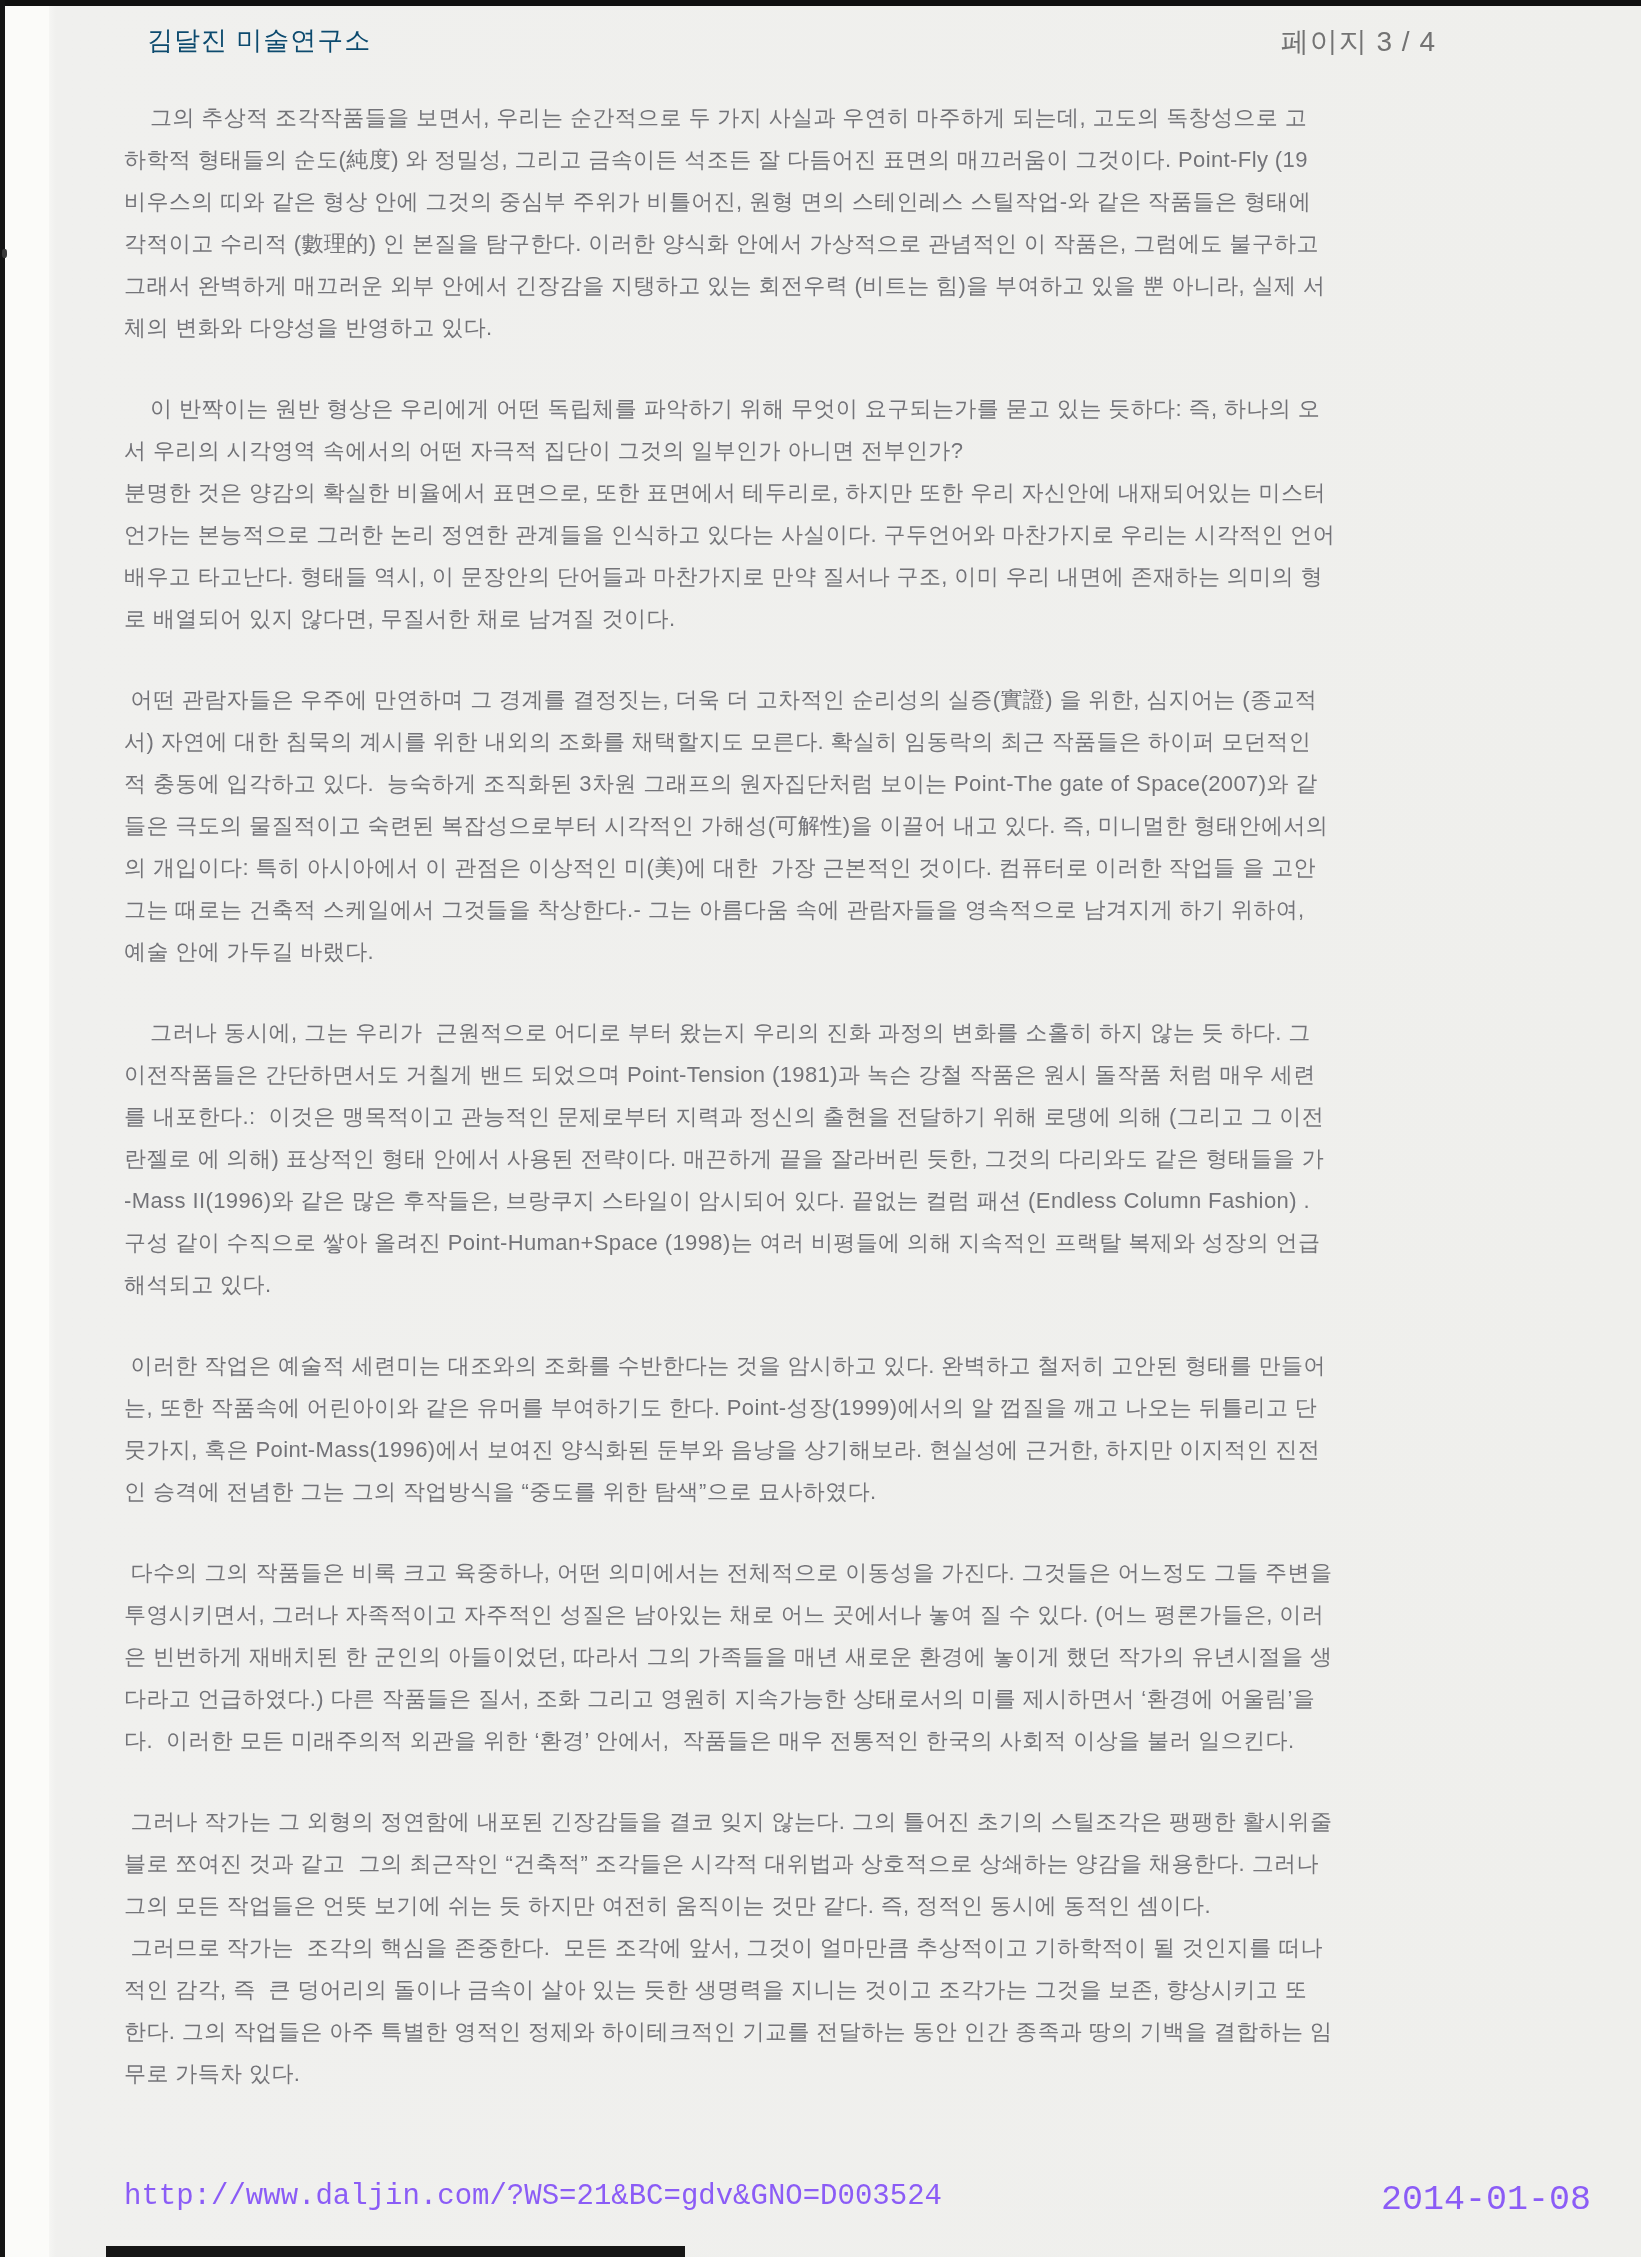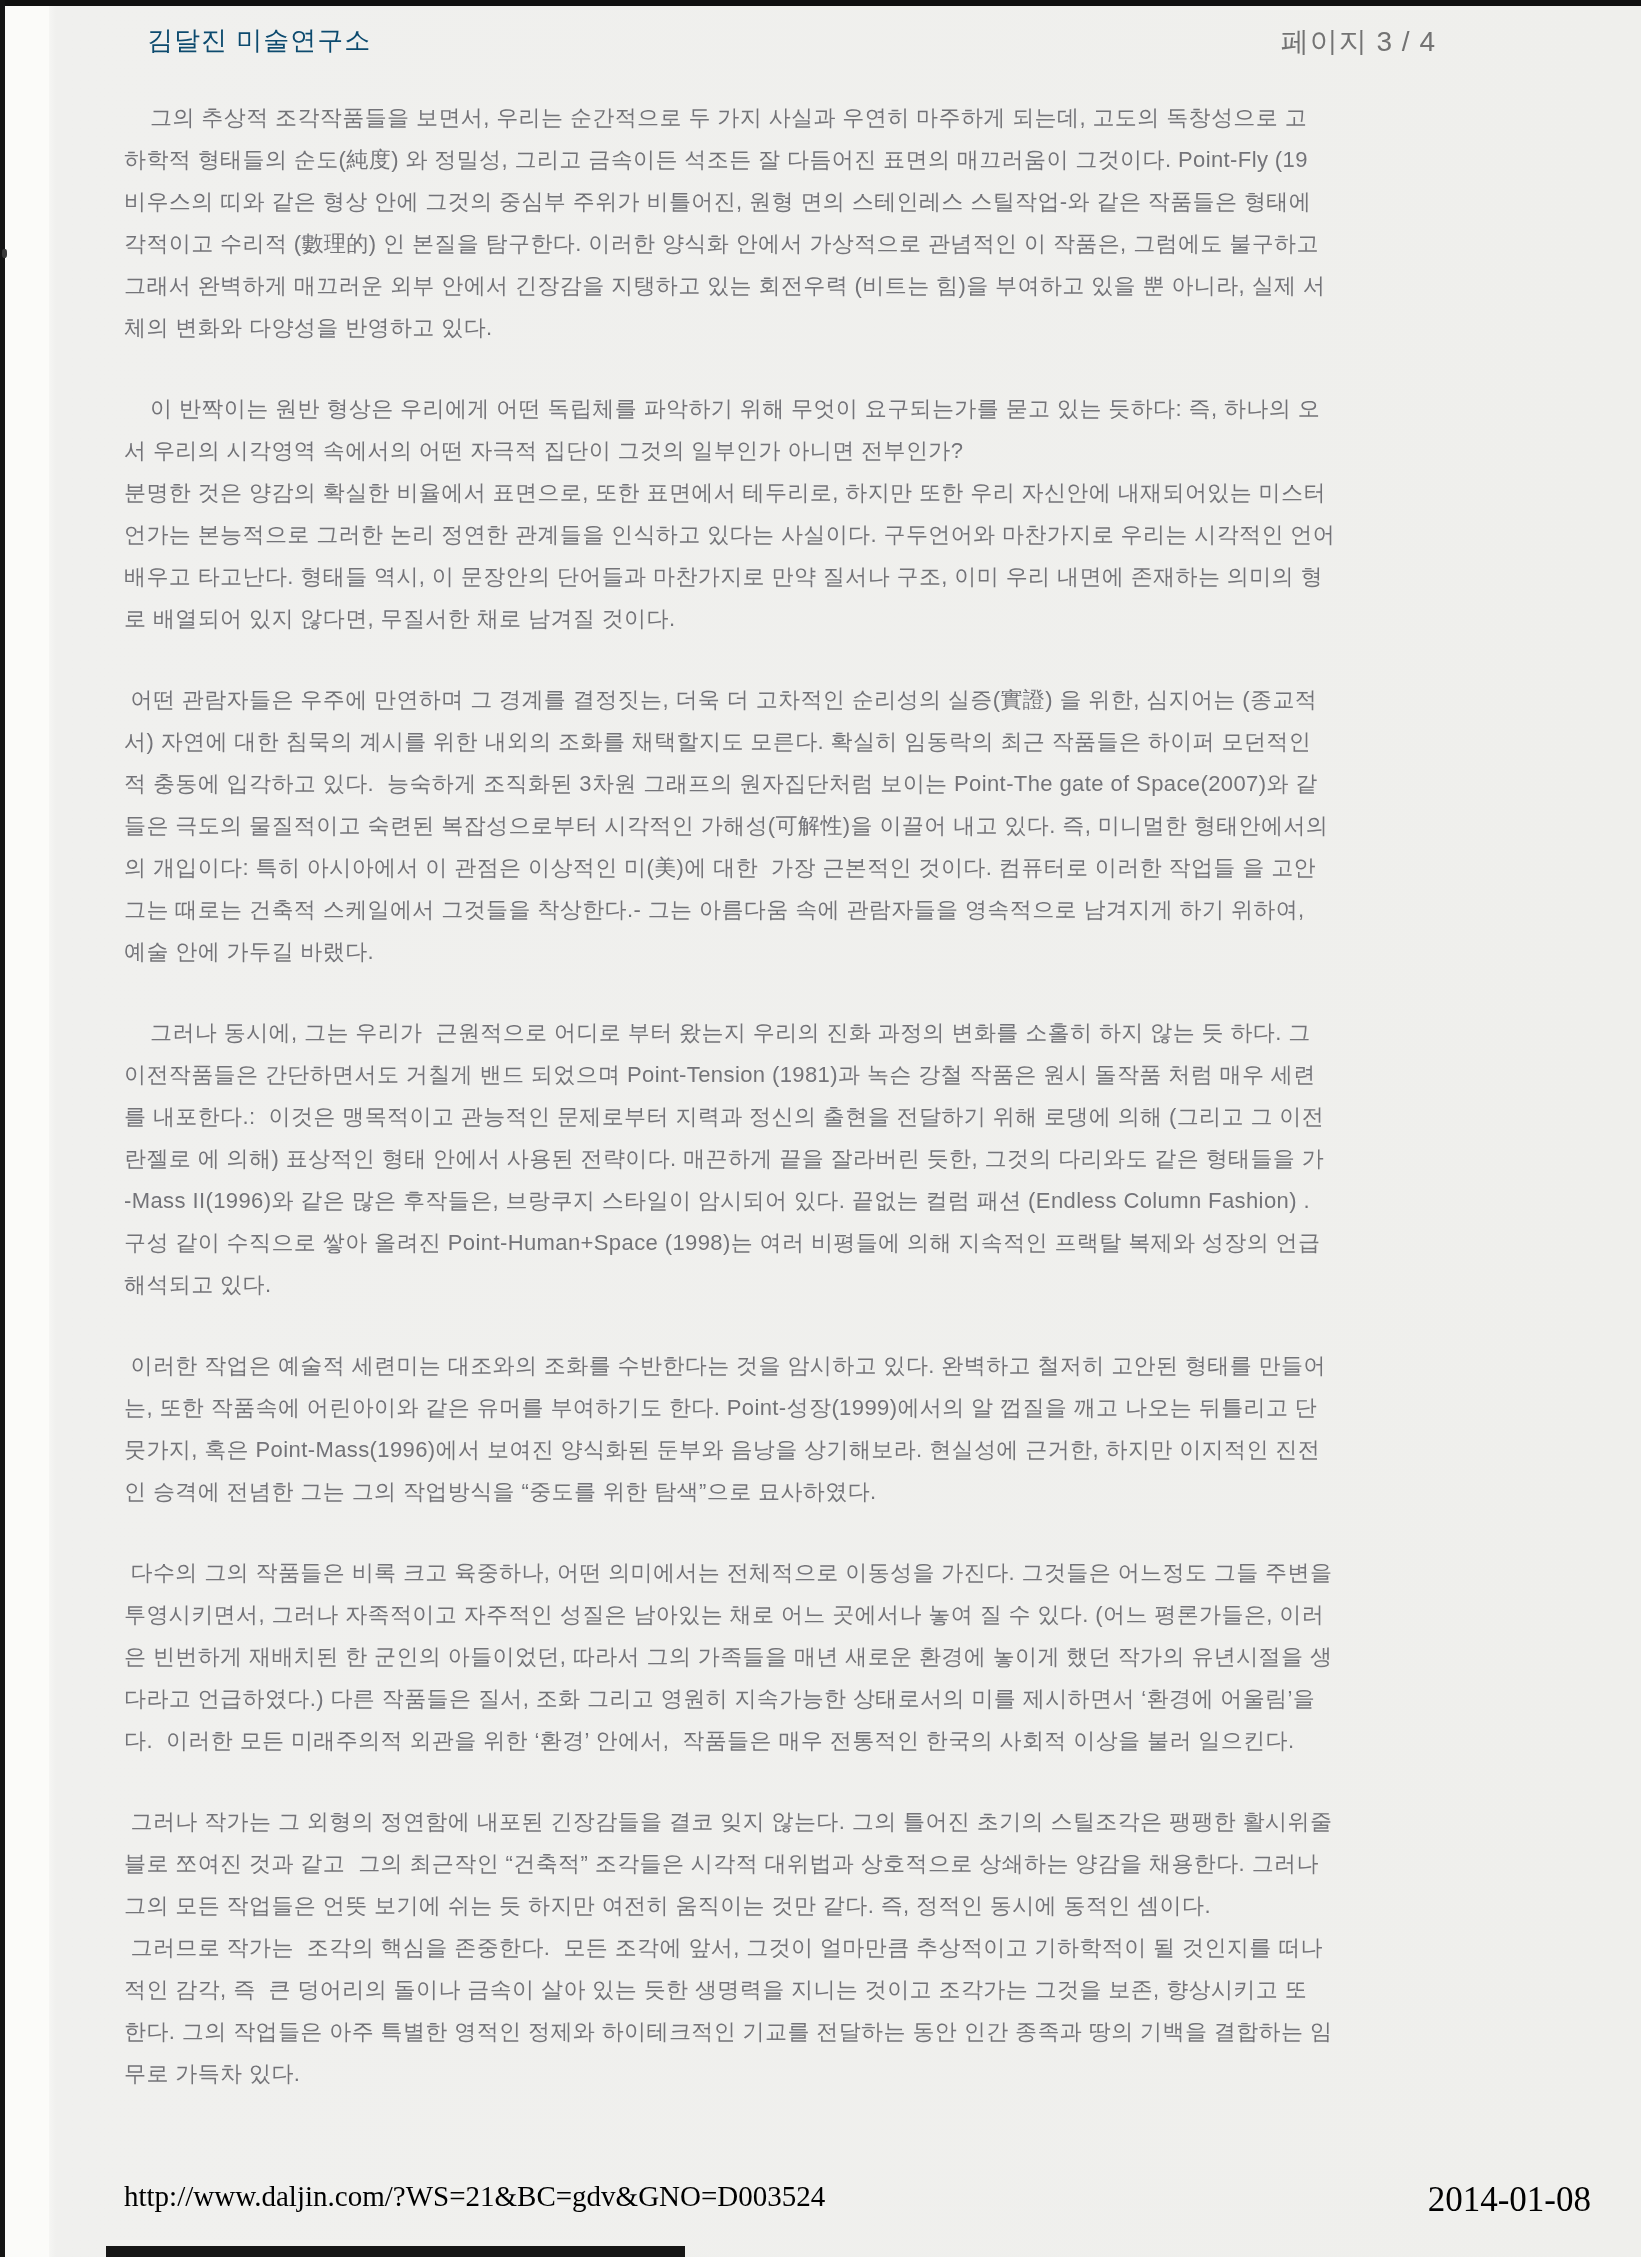--- a/index.html
+++ b/index.html
@@ -45,22 +45,22 @@
     line-height: 42px;
     letter-spacing: 0.4px;
   }
   .para {
     white-space: pre;       
     margin: 0 0 39px 0;
   }
 
   .footer-row {
     position: absolute; top: 2180px; left: 124px; right: 0; height: 44px;
-    font-family: Liberation Serif, serif;
-    color: #000000;
+    font-family: Liberation Mono, monospace;
+    color: #8b5cf6;
   }
   .footer-url  { position: absolute; left: 0; top: 0; font-size: 29px; }
   .footer-date { position: absolute; right: 50px; top: 0; font-size: 35px; }
 </style>
 </head>
 <body>
 
 <div class="paper"></div>
 <div class="left-white-strip"></div>
 <div class="edge-top"></div>

